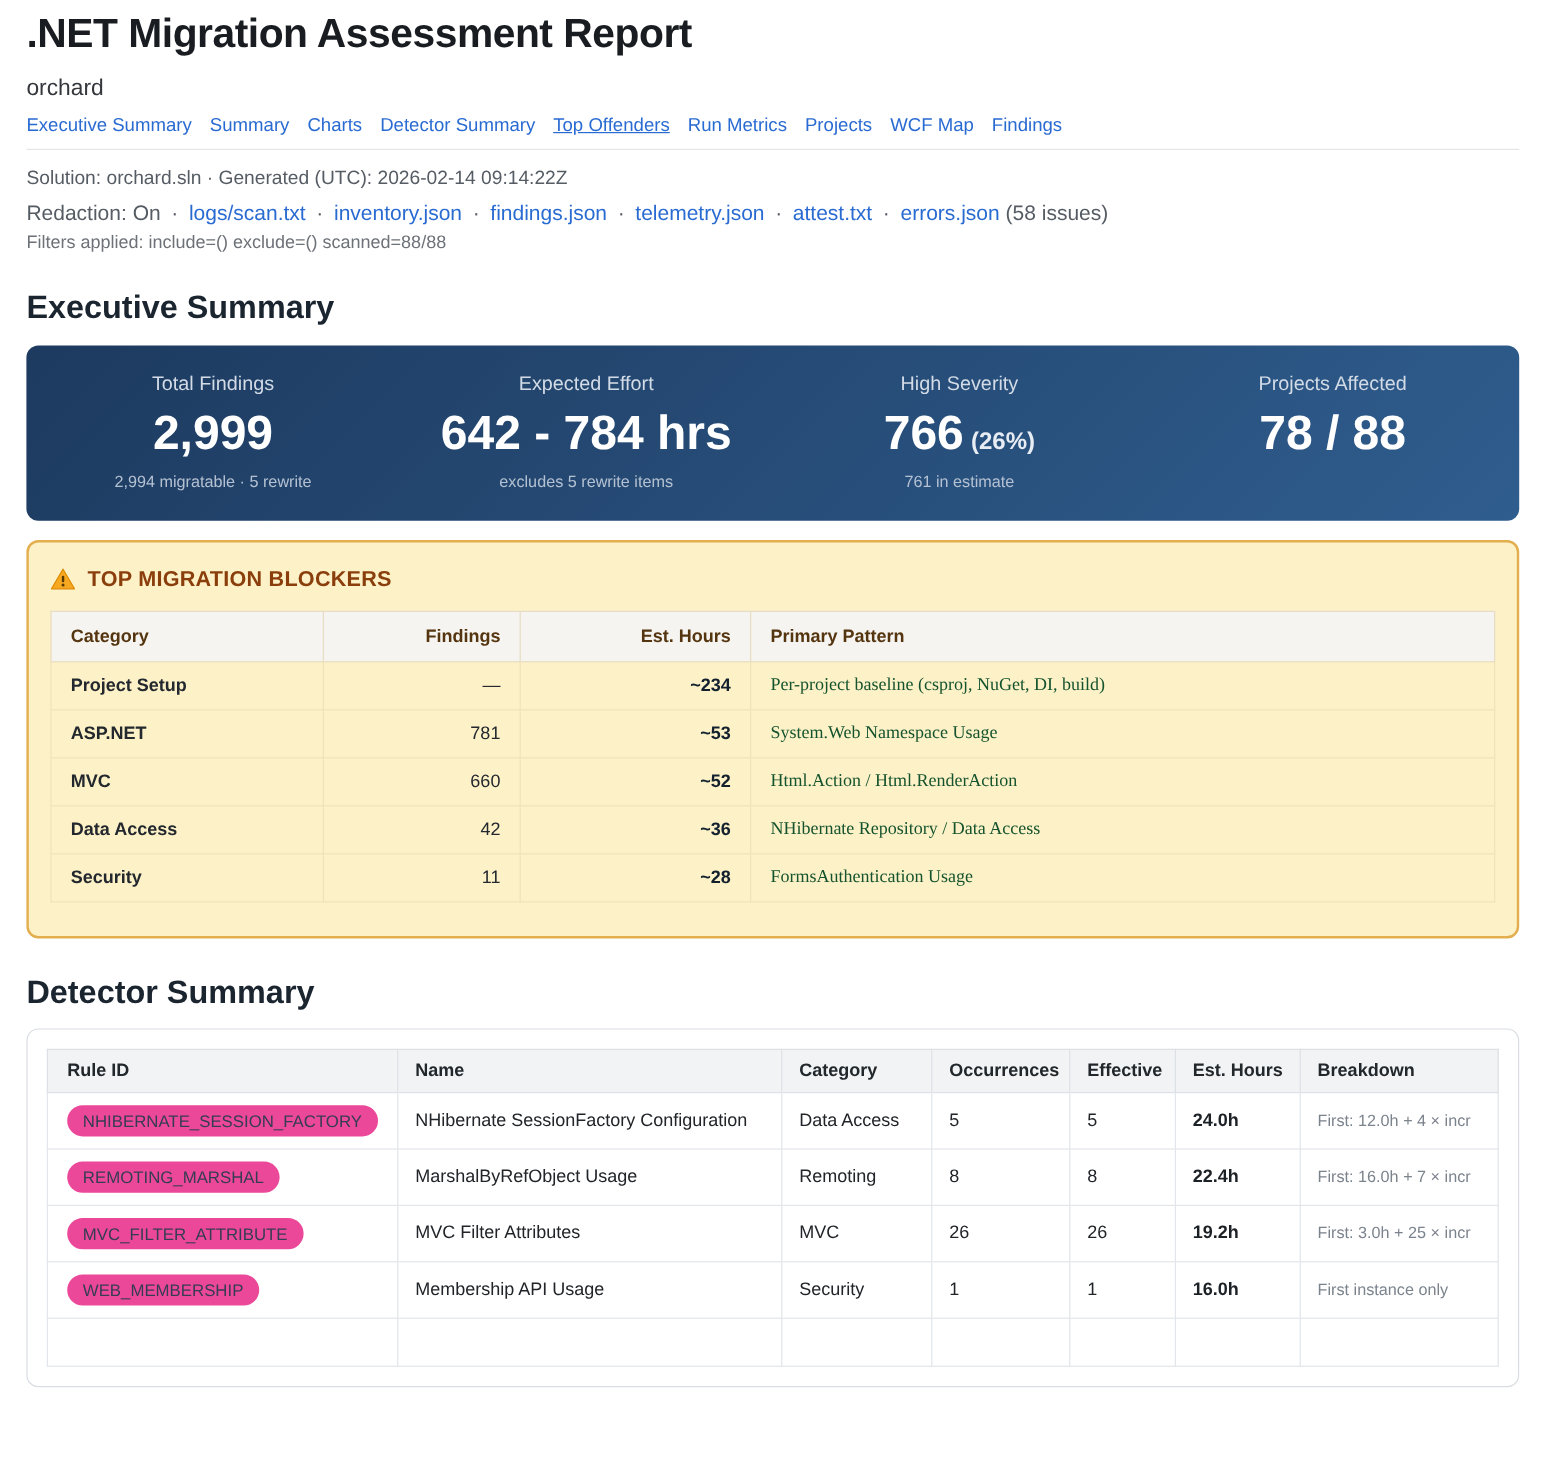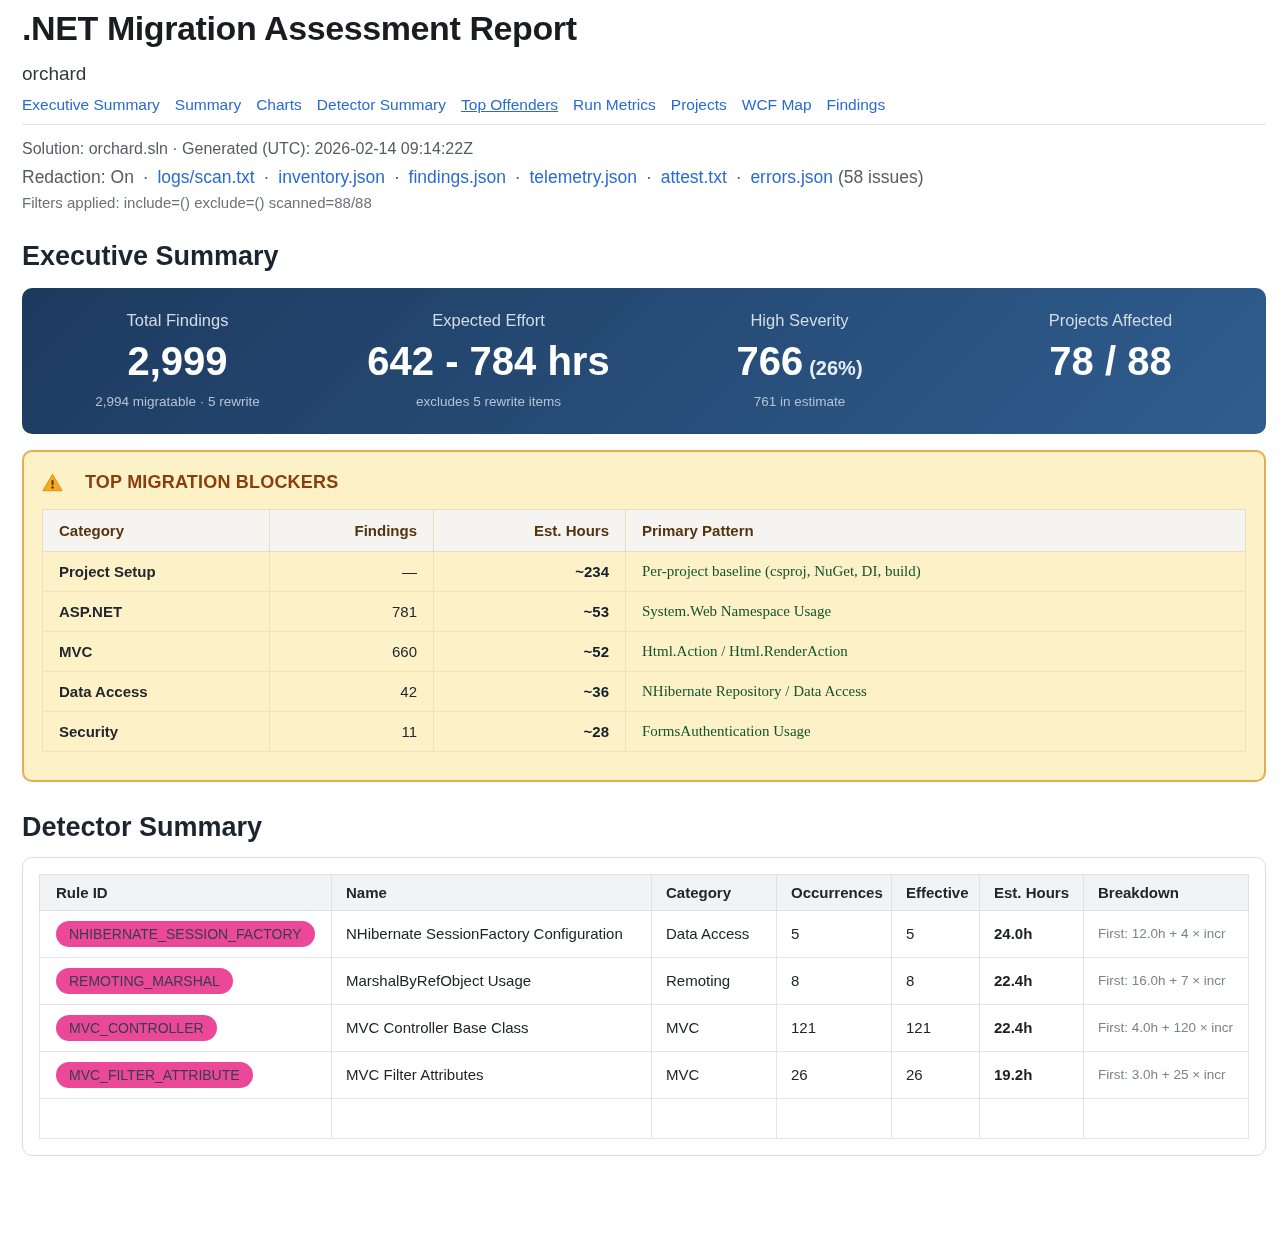--- a/index.html
+++ b/index.html
@@ -41,21 +41,21 @@
   .kpi .label { font-size: 16.5px; color: #d2dbe6; }
   .kpi .value { font-size: 40px; font-weight: 700; color: #ffffff; margin-top: 9px; line-height: 1.1; }
   .kpi .value .suffix { font-size: 20px; font-weight: 700; color: #e8edf4; margin-left: 6px; }
   .kpi .sub { font-size: 13.5px; color: #b4c1d2; margin-top: 11px; min-height: 16px; }
 
   
   .blockers {
     margin-top: 16px; background: #fdf1c7; border: 2px solid #e3ae4e;
     border-radius: 10px; padding: 20px 18px 28px;
   }
-  .blockers-title { display: flex; align-items: center; gap: 22px; font-size: 18px; font-weight: 800; color: #8a3e0c; letter-spacing: 0.2px; }
+  .blockers-title { display: flex; align-items: center; gap: 10px; font-size: 18px; font-weight: 800; color: #8a3e0c; letter-spacing: 0.2px; }
   .blk-table { width: 100%; border-collapse: collapse; margin-top: 16px; font-size: 15px; }
   .blk-table th {
     background: #f5f4f0; color: #54350f; font-weight: 700; text-align: left;
     padding: 12px 16px; border: 1px solid #e6ddc2;
   }
   .blk-table td { padding: 11px 16px; border: 1px solid #eee3ba; color: #23282e; }
   .blk-table .num { text-align: right; }
   .blk-table td.cat { font-weight: 600; }
   .blk-table td.hours { font-weight: 700; color: #13202e; }
   .blk-table td.pattern { color: #14532d; font-family: Liberation Serif, serif; }
@@ -246,37 +246,37 @@
         <tr>
           <td class="first"><span class="pill">REMOTING_MARSHAL</span></td>
           <td>MarshalByRefObject Usage</td>
           <td>Remoting</td>
           <td>8</td>
           <td>8</td>
           <td class="est">22.4h</td>
           <td class="breakdown">First: 16.0h + 7 × incr</td>
         </tr>
         <tr>
-          <td class="first"><span class="pill">MVC_CONTROLLER</span></td>
-          <td>MVC Controller Base Class</td>
-          <td>MVC</td>
-          <td>121</td>
-          <td>121</td>
-          <td class="est">22.4h</td>
-          <td class="breakdown">First: 4.0h + 120 × incr</td>
-        </tr>
-        <tr>
           <td class="first"><span class="pill">MVC_FILTER_ATTRIBUTE</span></td>
           <td>MVC Filter Attributes</td>
           <td>MVC</td>
           <td>26</td>
           <td>26</td>
           <td class="est">19.2h</td>
           <td class="breakdown">First: 3.0h + 25 × incr</td>
         </tr>
+        <tr>
+          <td class="first"><span class="pill">WEB_MEMBERSHIP</span></td>
+          <td>Membership API Usage</td>
+          <td>Security</td>
+          <td>1</td>
+          <td>1</td>
+          <td class="est">16.0h</td>
+          <td class="breakdown">First instance only</td>
+        </tr>
         <tr class="partial">
           <td class="first"></td>
           <td></td>
           <td></td>
           <td></td>
           <td></td>
           <td></td>
           <td></td>
         </tr>
       </tbody>

